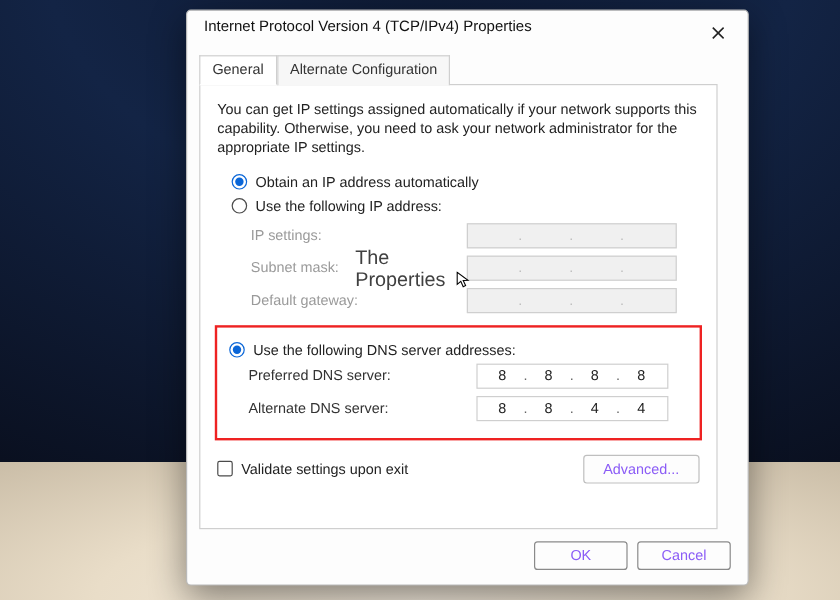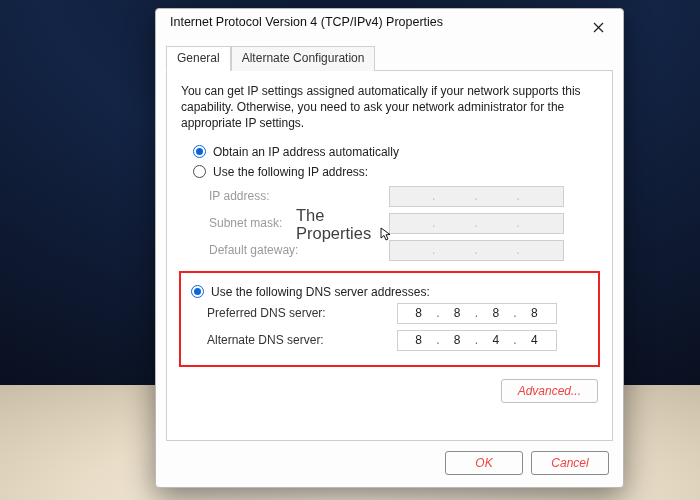--- a/index.html
+++ b/index.html
@@ -21,21 +21,21 @@
   }
   .titlebar { display:flex; align-items:flex-start; padding:6px 8px 4px 14px; }
   .titlebar .title { font-size:12.5px; color:#111; flex:1; }
   .close { width:34px; height:24px; display:flex; align-items:center; justify-content:center;
     border-radius:3px; cursor:pointer; }
   .close svg{width:11px;height:11px;stroke:#222;stroke-width:1.3;}
   .tabs { display:flex; padding:0 10px; margin-top:2px; }
   .tab { font-size:12px; padding:4px 10px 5px; border:1px solid #cfcfcf; border-bottom:none;
     background:#f7f7f7; position:relative; top:1px; color:#333; cursor:pointer;}
   .tab.active { background:#fff; border-bottom:1px solid #fff; z-index:2; }
-  .pane { margin:0 10px 0 10px; border:1px solid #cfcfcf; background:#fff; padding:12px 14px 10px; flex:1;
+  .pane { margin:0 25px 0 10px; border:1px solid #cfcfcf; background:#fff; padding:12px 14px 10px; flex:1;
     display:flex; flex-direction:column; font-size:12px; color:#222; }
   .intro { line-height:1.35; margin-bottom:10px; }
   .radio-row, .check-row { display:flex; align-items:center; gap:7px; margin:3px 0 3px 12px; }
   .radio { width:13px; height:13px; border:1.5px solid #4b4b4b; border-radius:50%; background:#fff;
     display:inline-flex; align-items:center; justify-content:center; }
   .radio.sel { border-color:#0a66d8; }
   .radio.sel::after{content:"";width:7px;height:7px;border-radius:50%;background:#0a66d8;}
   .checkbox { width:13px;height:13px;border:1.5px solid #4b4b4b;border-radius:2px;background:#fff; }
   .field-grid { margin:4px 0 2px 28px; display:grid; grid-template-columns:180px 175px; row-gap:6px; align-items:center;}
   .field-grid.dns { grid-template-columns:190px 160px; margin-left:16px;}
@@ -43,21 +43,21 @@
   .lbl.disabled { color:#9a9a9a; }
   .ip-input { height:21px; border:1px solid #cfcfcf; background:#fff; display:flex; align-items:center;
     justify-content:space-evenly; font-size:12px; letter-spacing:1px; color:#222; padding:0 4px;}
   .ip-input.disabled { background:#f0f0f0; color:#a9a9a9; }
   .ip-oct { width:22px; text-align:center; }
   .ip-dot { color:inherit; opacity:.7;}
   .red-box { border:2.5px solid #e22; padding:9px 10px 12px; margin:8px -2px 6px -2px; }
   .adv-row { display:flex; align-items:center; margin-top:6px; }
   .adv-row .spacer{flex:1;}
   .btn { font-size:12px; padding:4px 16px; border:1px solid #bfbfbf; background:#fdfdfd;
-    border-radius:3px; cursor:pointer; color:#ef4444;font-style:italic; }
+    border-radius:3px; cursor:pointer; color:#8b5cf6; }
   .footer { display:flex; gap:8px; justify-content:flex-end; padding:10px 14px 12px; }
   .footer .btn { min-width:78px; border-color:#8a8a8a;}
   .watermark { position:absolute; left:296px; top:206px; font-size:16.5px; color:#404040;
     line-height:1.1; pointer-events:none; user-select:none; z-index:5;}
   .watermark .wm-icon{display:inline-block;vertical-align:-2px;margin-left:3px;}
   .watermark .wm-icon svg{width:14px;height:14px;}
 </style>
 </head>
 <body>
 
@@ -85,21 +85,21 @@
     <div class="radio-row">
       <span class="radio sel"></span>
       <span>Obtain an IP address automatically</span>
     </div>
     <div class="radio-row">
       <span class="radio"></span>
       <span>Use the following IP address:</span>
     </div>
 
     <div class="field-grid">
-      <div class="lbl disabled">IP address:</div>
+      <div class="lbl disabled">IP settings:</div>
       <div class="ip-input disabled">
         <span class="ip-oct"></span>
           <span class="ip-dot">.</span>
           <span class="ip-oct"></span>
           <span class="ip-dot">.</span>
           <span class="ip-oct"></span>
           <span class="ip-dot">.</span>
           <span class="ip-oct"></span>
       </div>
       <div class="lbl disabled">Subnet mask:</div>
@@ -147,20 +147,24 @@
           <span class="ip-oct">8</span>
             <span class="ip-dot">.</span>
           <span class="ip-oct">4</span>
             <span class="ip-dot">.</span>
           <span class="ip-oct">4</span>
         </div>
       </div>
     </div>
 
     <div class="adv-row">
+      <div class="check-row" style="margin-left:0">
+        <span class="checkbox"></span>
+        <span>Validate settings upon exit</span>
+      </div>
       <span class="spacer"></span>
       <button class="btn">Advanced...</button>
     </div>
   </div>
 
   <div class="footer">
     <button class="btn">OK</button>
     <button class="btn">Cancel</button>
   </div>
 </div>

